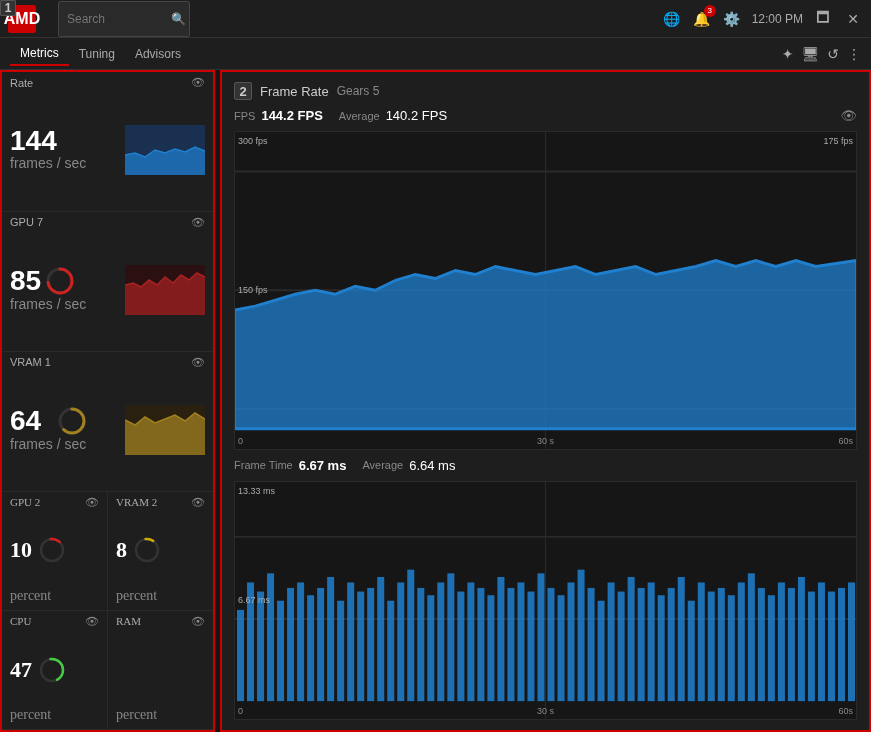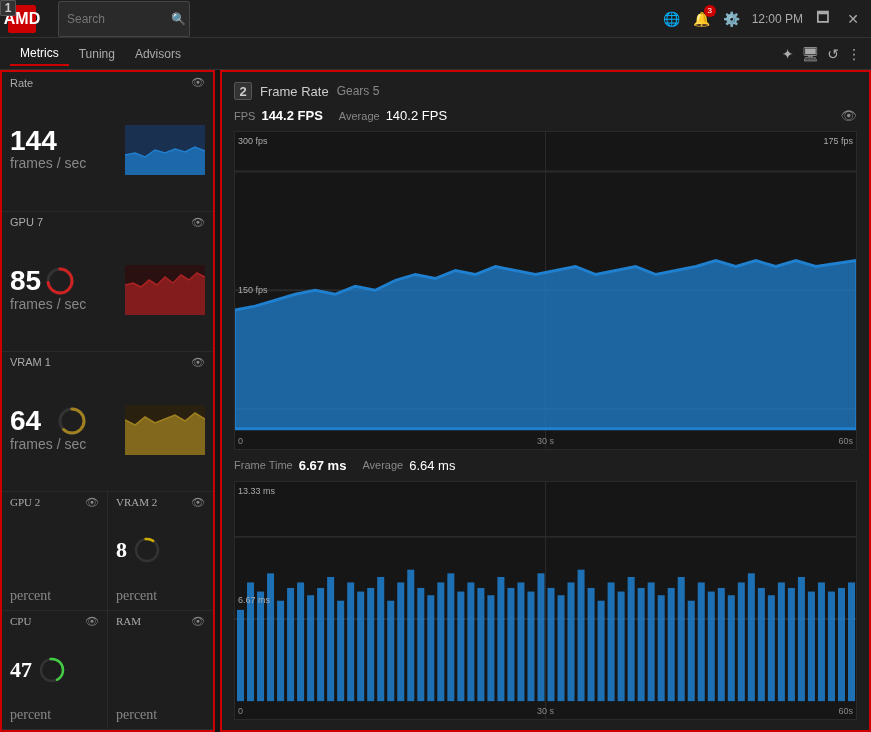--- a/index.html
+++ b/index.html
@@ -439,20 +439,27 @@
           </svg>
         </div>
       </div>
     </div>
 
     <div class="metric-row" style="flex:1">
       <div class="metric-card half">
         <div class="metric-header">
           <span class="metric-label">GPU 2</span>
           <span class="metric-eye">👁</span>
+        </div>
+        <div class="metric-body">
+          <div class="metric-value small">10</div>
+          <svg width="28" height="28" viewBox="0 0 28 28">
+            <circle cx="14" cy="14" r="11" fill="none" stroke="#333" stroke-width="2.5"></circle>
+            <circle cx="14" cy="14" r="11" fill="none" stroke="#cc2222" stroke-width="2.5" stroke-dasharray="10 60" stroke-dashoffset="20" stroke-linecap="round"></circle>
+          </svg>
         </div>
         <div class="metric-unit">percent</div>
       </div>
       <div class="metric-card half">
         <div class="metric-header">
           <span class="metric-label">VRAM 2</span>
           <span class="metric-eye">👁</span>
         </div>
         <div class="metric-body">
           <div class="metric-value small">8</div>

